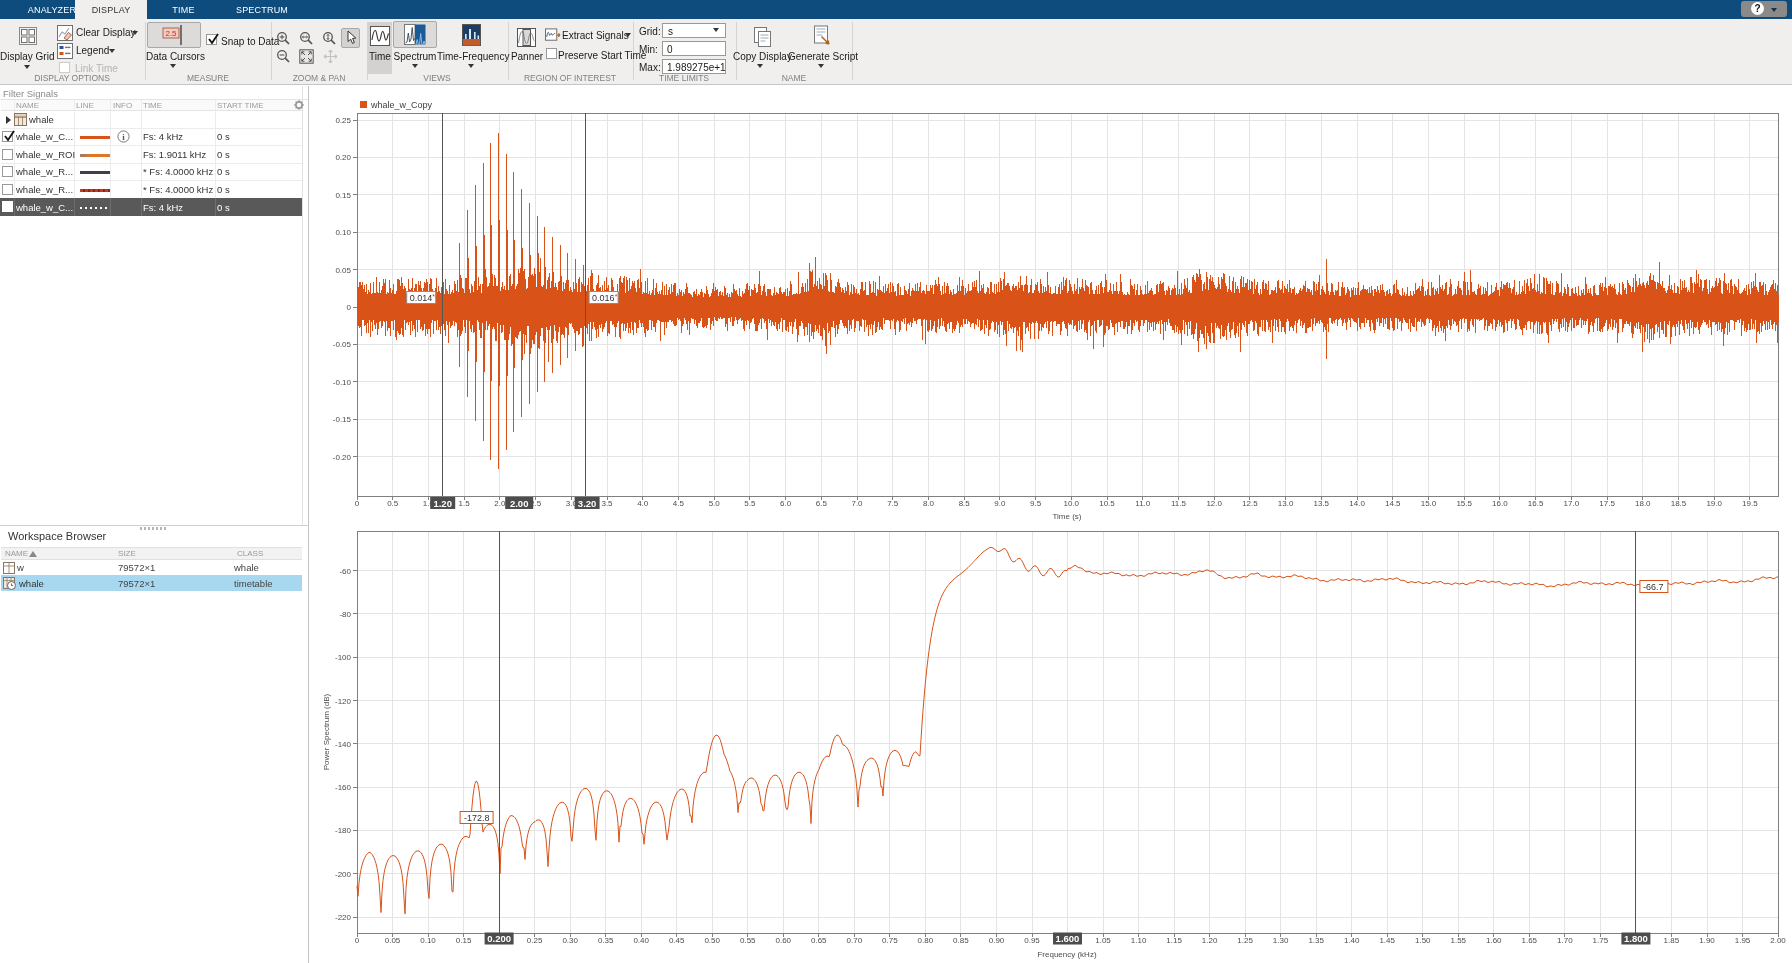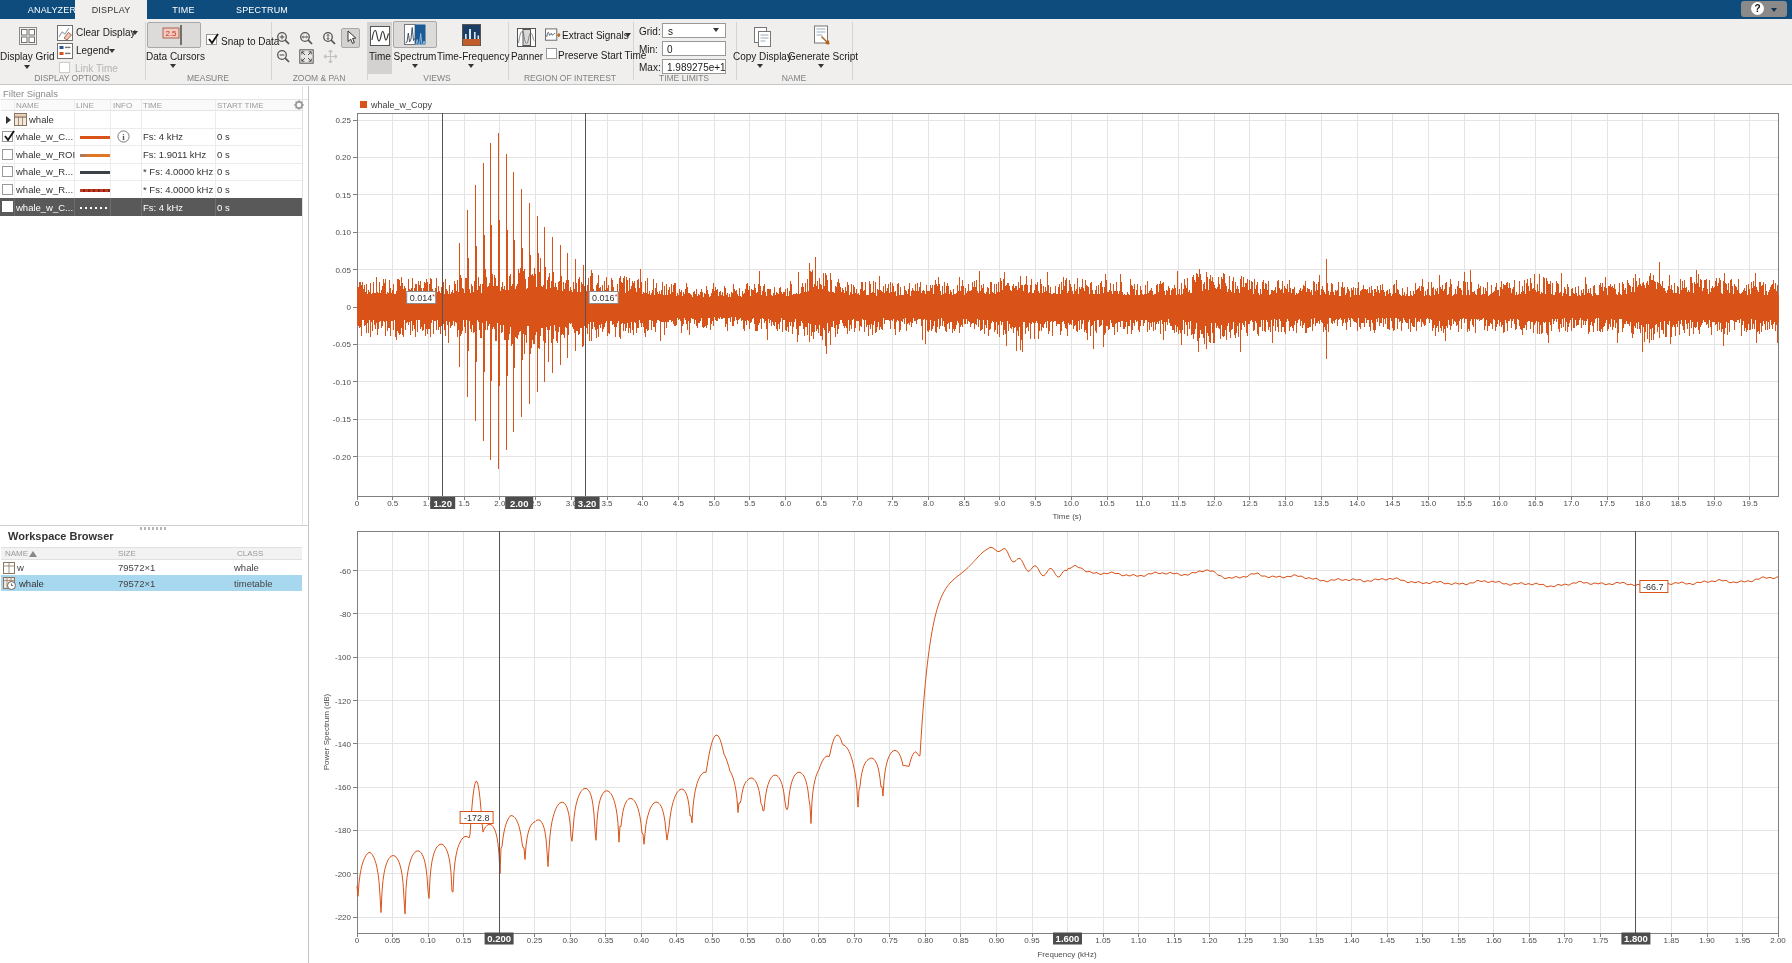--- a/index.html
+++ b/index.html
@@ -234,21 +234,21 @@
 <div class="abs" style="left:80px;top:207px;width:30px;height:2px;background:repeating-linear-gradient(90deg,#fff 0 2px,#595959 2px 5px)"></div>
 <div class="t95" style="left:143px;top:202px;color:#fff">Fs: 4 kHz</div>
 <div class="t95" style="left:217px;top:202px;color:#fff">0 s</div>
 <div class="abs" style="left:14px;top:198px;width:1px;height:18px;background:#6e6e6e"></div>
 <div class="abs" style="left:74px;top:198px;width:1px;height:18px;background:#6e6e6e"></div>
 <div class="abs" style="left:110px;top:198px;width:1px;height:18px;background:#6e6e6e"></div>
 <div class="abs" style="left:141px;top:198px;width:1px;height:18px;background:#6e6e6e"></div>
 <div class="abs" style="left:215px;top:198px;width:1px;height:18px;background:#6e6e6e"></div>
 <div class="abs" style="left:0;top:525px;width:309px;height:1px;background:#d0d0d0"></div>
 <div class="abs" style="left:140px;top:527px;width:28px;height:3px;background:repeating-linear-gradient(90deg,#b5b5b5 0 2px,transparent 2px 4px)"></div>
-<div class="abs" style="left:8px;top:530px;font-size:11px;font-weight:bold;color:#333">Workspace Browser</div>
+<div class="abs" style="left:8px;top:530px;font-size:11px;font-weight:normal;color:#333">Workspace Browser</div>
 <div class="abs" style="left:1px;top:547px;width:301px;height:13px;background:#f2f2f2;border-top:1px solid #e0e0e0;border-bottom:1px solid #e0e0e0"></div>
 <div class="abs" style="left:5px;top:549px;font-size:8px;color:#999">NAME</div>
 <svg class="abs" style="left:29px;top:551px" width="8" height="6" viewBox="0 0 8 6">
     <path d="M4 0 L8 6 L0 6 Z" fill="#888"></path>
   </svg>
 <div class="abs" style="left:118px;top:549px;font-size:8px;color:#999">SIZE</div>
 <div class="abs" style="left:237px;top:549px;font-size:8px;color:#999">CLASS</div>
 <svg class="abs" style="left:3px;top:562px" width="12" height="12" viewBox="0 0 12 12">
 <rect x="0.5" y="0.5" width="11" height="11" fill="#fff" stroke="#8a7560"></rect>
 <path d="M0.5 4 h11 M6 0.5 v11" stroke="#8a7560" stroke-width="0.8"></path>

